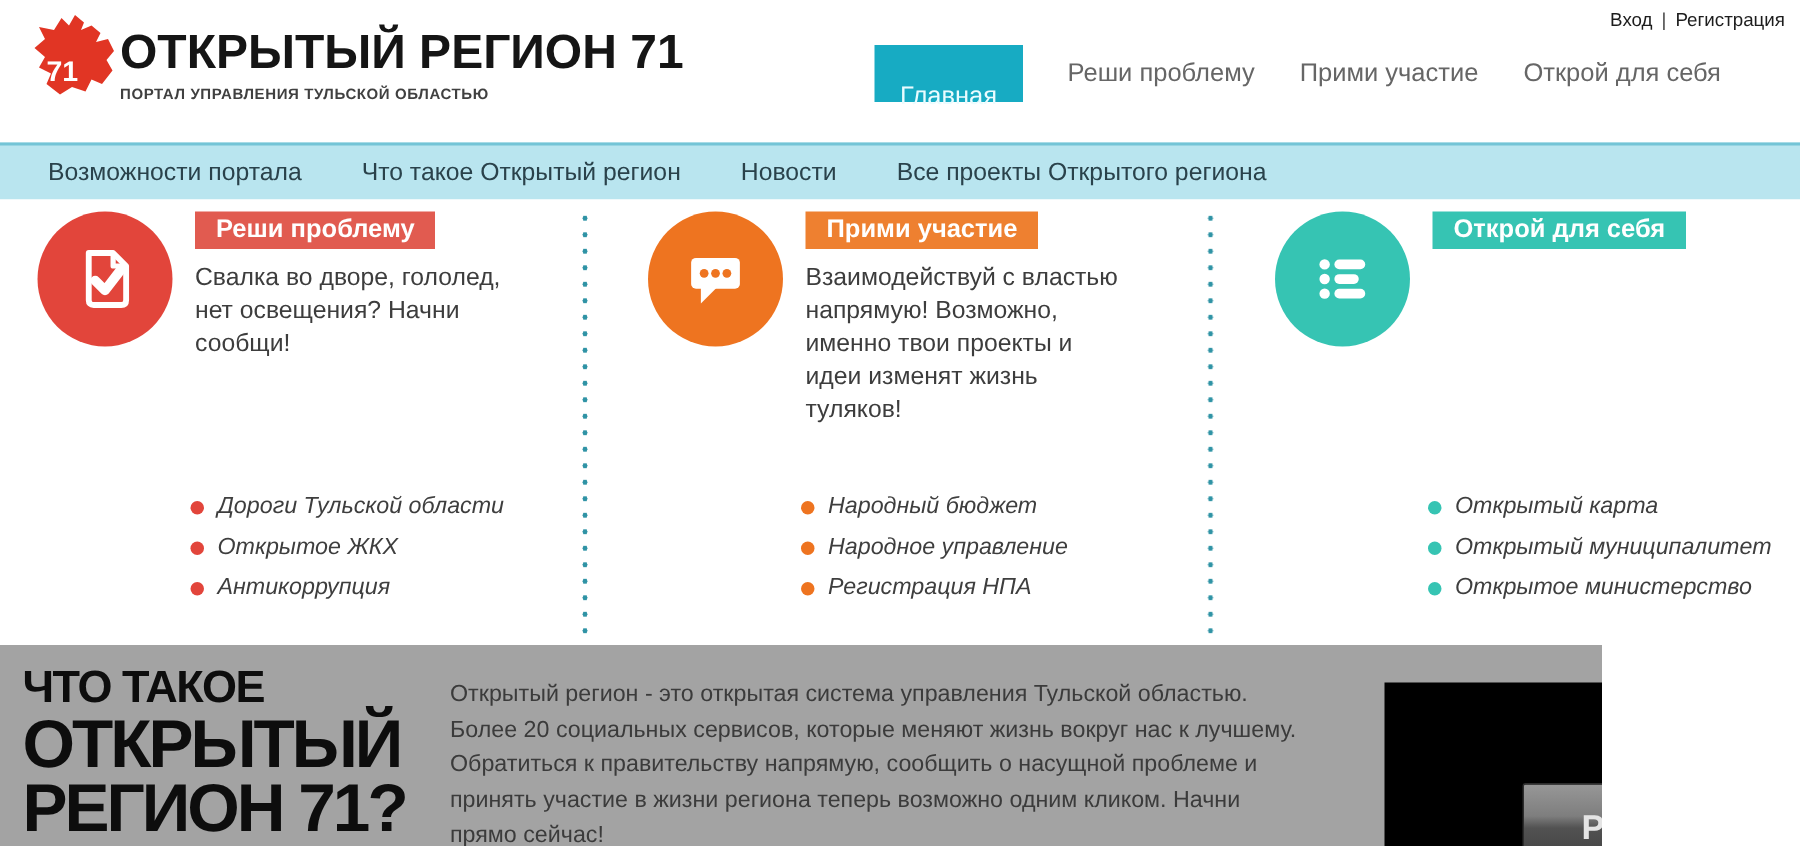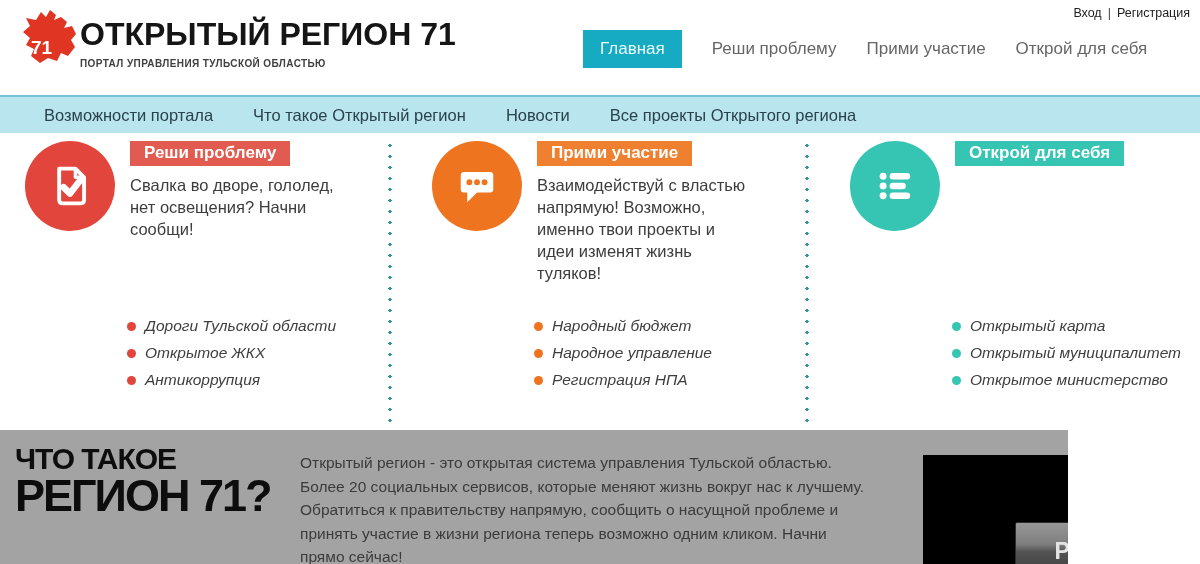--- a/index.html
+++ b/index.html
@@ -11,24 +11,24 @@
   .header { position:absolute; left:0; top:0; width:1200px; height:95px; background:#fff; }
   .logo { position:absolute; left:20px; top:8px; width:58px; height:70px; cursor:pointer; }
   .title-block { position:absolute; left:80px; top:18px; }
   .site-title { font-size:32px; font-weight:bold; color:#151515; letter-spacing:0; line-height:1.05; }
   .site-subtitle { font-size:10px; font-weight:bold; color:#404040; letter-spacing:0.4px; margin-top:6px; }
   .auth { position:absolute; right:10px; top:6px; font-size:12.5px; color:#1d1d1d; }
   .auth a { color:#1d1d1d; text-decoration:none; cursor:pointer; }
   .auth .sep { margin:0 6px; color:#444; }
   .main-nav { position:absolute; left:583px; top:30px; height:38px; display:flex; align-items:center; gap:30px; }
   .nav-item { font-size:17px; color:#666; height:38px; line-height:38px; cursor:pointer; white-space:nowrap; }
-  .nav-item.active { background:#17abc3; color:#eafcff; padding:0 17px; }
-
-  
-  .subnav { position:absolute; left:0; top:95px; width:1200px; height:38px; background:#b9e5ef; border-top:2px solid #74c4d6; display:flex; align-items:center; padding-left:44px; gap:40px; }
+  .nav-item.active { background:#17abc3; color:#eafcff; padding:15px 17px; }
+
+  
+  .subnav { position:absolute; left:0; top:95px; width:1200px; height:38px; background:#b9e5ef; border-top:2px solid #74c4d6; display:flex; align-items:center; padding-left:32px; gap:40px; }
   .subnav-item { font-size:16.5px; color:#2a424b; cursor:pointer; white-space:nowrap; }
 
   
   .main { position:absolute; left:0; top:133px; width:1200px; height:297px; background:#fff; }
   .vdivider { position:absolute; top:7px; height:283px; width:4px;
     background-image:radial-gradient(circle, #2f93a5 1.6px, rgba(47,147,165,0) 1.8px);
     background-size:4px 11px; background-repeat:repeat-y; }
   .vdivider.d1 { left:388px; }
   .vdivider.d2 { left:805px; }
 
@@ -42,21 +42,21 @@
   .c1 .circle { background:#e2453b; }
   .c2 .circle { background:#ee7420; }
   .c3 .circle { background:#36c4b3; }
   .col-text { margin-left:15px; max-width:215px; }
   .badge { display:inline-block; color:#fff; font-weight:bold; font-size:17px; padding:2px 14px 3px; margin-bottom:9px; cursor:pointer; white-space:nowrap; }
   .c1 .badge { background:#e15b50; }
   .c2 .badge { background:#ee8030; }
   .c3 .badge { background:#36c4b3; }
   .desc { font-size:16.5px; line-height:1.33; color:#3d3d3d; }
 
-  .links { position:absolute; left:102px; top:176px; }
+  .links { position:absolute; left:102px; top:188px; }
   .link-item { display:flex; align-items:center; margin-bottom:9px; cursor:pointer; }
   .bullet { width:9px; height:9px; border-radius:50%; margin-right:9px; flex:0 0 9px; }
   .c1 .bullet { background:#e2453b; }
   .c2 .bullet { background:#ee7420; }
   .c3 .bullet { background:#36c4b3; }
   .link-label { font-style:italic; font-size:15.5px; color:#3e3e3e; }
 
   
   .about { position:absolute; left:0; top:430px; width:1068px; height:134px; background:#a3a3a3; }
   .big-title { position:absolute; left:15px; top:14px; color:#0d0d0d; font-weight:bold; }
@@ -198,20 +198,21 @@
             <span class="bullet"></span>
             <span class="link-label">Открытое министерство</span>
           </div>
       </div>
     </div>
   </div>
 
   <div class="about">
     <div class="big-title">
       <div class="big-line1">ЧТО ТАКОЕ</div>
+      <div class="big-line2">ОТКРЫТЫЙ</div>
       <div class="big-line3">РЕГИОН 71?</div>
     </div>
     <div class="about-text">Открытый регион - это открытая система управления Тульской областью. Более 20 социальных сервисов, которые меняют жизнь вокруг нас к лучшему. Обратиться к правительству напрямую, сообщить о насущной проблеме и принять участие в жизни региона теперь возможно одним кликом. Начни прямо сейчас!</div>
     <div class="video">
       <div class="play-btn">
         <span>PLAY</span>
       </div>
     </div>
   </div>
 

